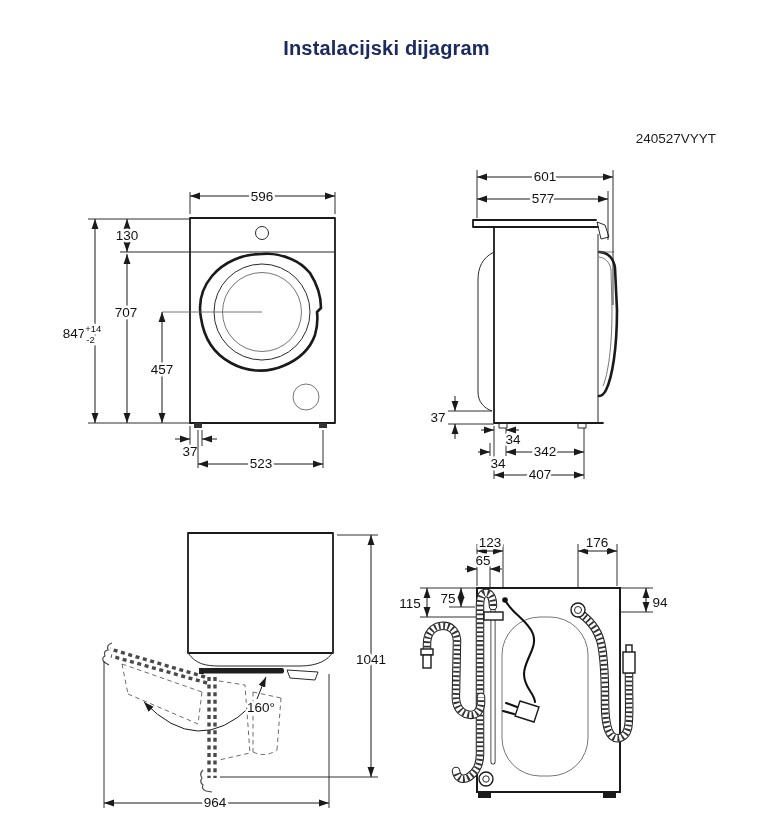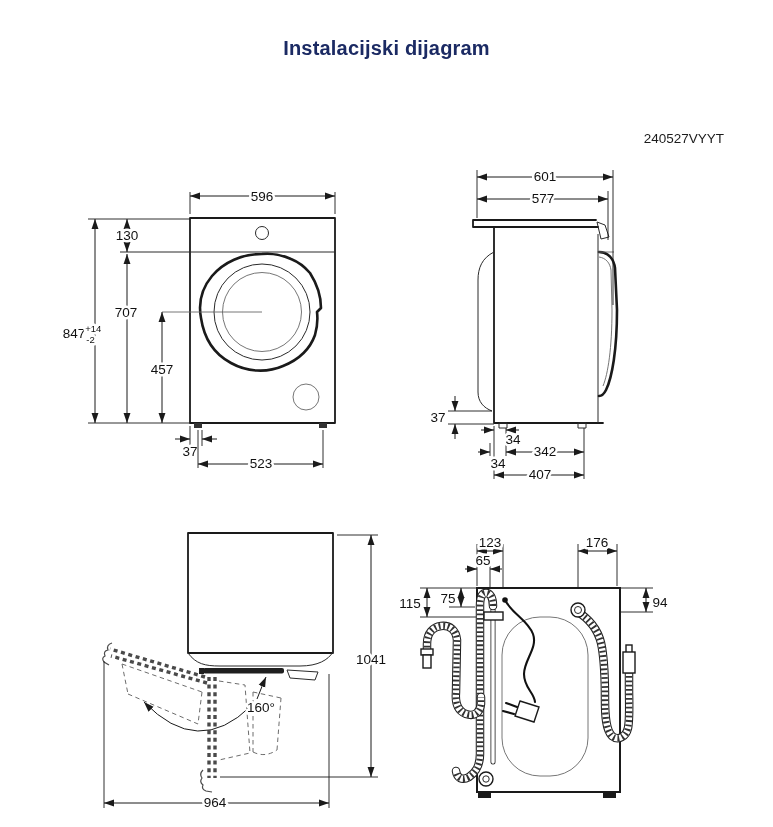--- a/index.html
+++ b/index.html
@@ -1,20 +1,20 @@
 <!DOCTYPE html>
 <html><head>
 <meta charset="utf-8">
 <style>
   html,body{margin:0;padding:0;background:#fff;}
   .canvas{position:relative;width:773px;height:827px;background:#ffffff;overflow:hidden;
           font-family:"Liberation Sans",sans-serif;}
   .page-title{position:absolute;top:4px;left:0;width:100%;text-align:center;
               font-size:20px;font-weight:bold;color:#1b2a63;letter-spacing:.2px;margin-top:33px;}
-  .product-code{position:absolute;top:131px;left:8px;width:716px;text-align:right;
+  .product-code{position:absolute;top:131px;left:0;width:716px;text-align:right;
                 font-size:13.5px;color:#1c1c1c;}
   svg{position:absolute;top:0;left:0;}
   .ol  {stroke:#1a1a1a;stroke-width:1.8;fill:none;stroke-linejoin:round;stroke-linecap:round;}
   .olT {stroke:#2a2a2a;stroke-width:1;fill:none;stroke-linejoin:round;}
   .olD {stroke:#1a1a1a;stroke-width:2.6;fill:none;stroke-linejoin:round;stroke-linecap:round;}
   .gry {stroke:#666;stroke-width:0.9;fill:none;}
   .dim {stroke:#1a1a1a;stroke-width:1;fill:none;}
   .dimA{marker-start:url(#arr);marker-end:url(#arr);}
   .aE  {marker-end:url(#arr);}
   .ext {stroke:#1a1a1a;stroke-width:0.9;fill:none;}

